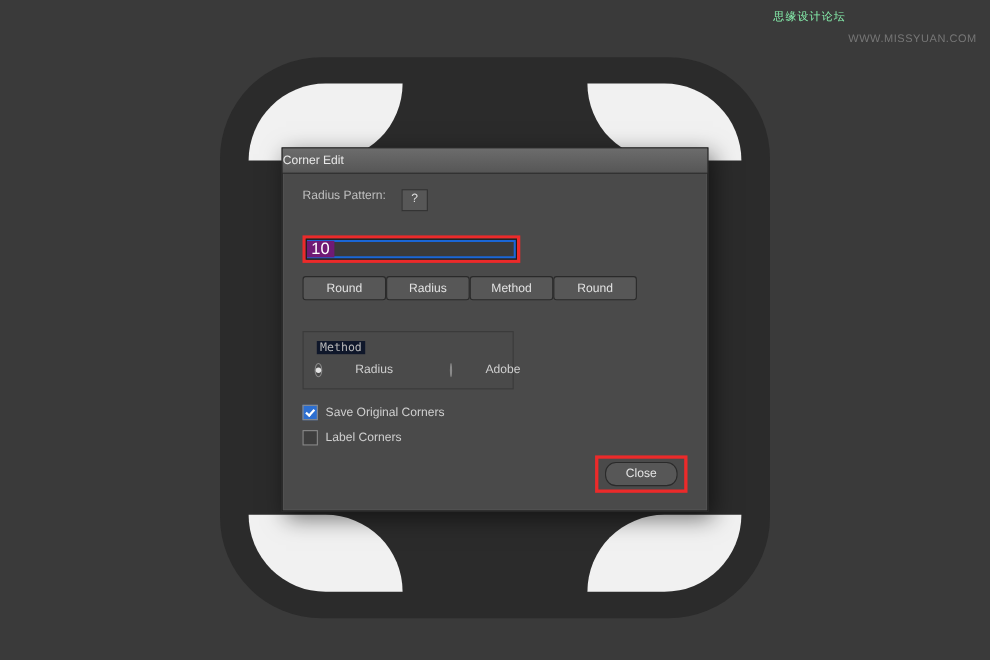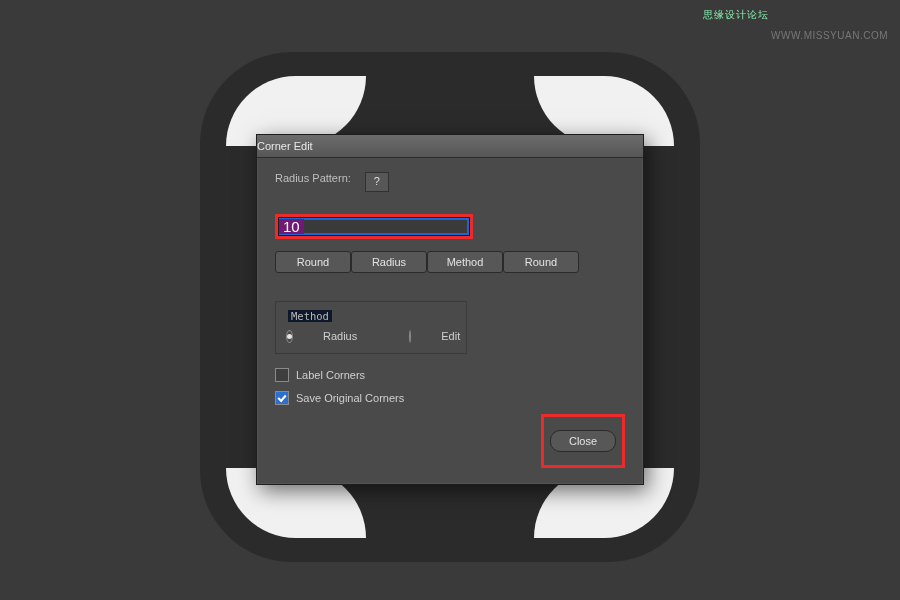--- a/index.html
+++ b/index.html
@@ -74,35 +74,35 @@
         <div class="pill">Round</div>
       </div>
 
       <div class="fieldset">
         <div class="legend">Method</div>
         <div class="radio-row">
           <span class="radio checked"></span>
           <span>Radius</span>
           <span style="width:6px"></span>
           <span class="radio"></span>
-          <span>Edit</span>
+          <span>Adobe</span>
         </div>
       </div>
 
       <div class="chk-row">
+        <span class="chk checked"></span>
+        <span>Save Original Corners</span>
+      </div>
+      <div class="chk-row">
         <span class="chk"></span>
         <span>Label Corners</span>
       </div>
-      <div class="chk-row">
-        <span class="chk checked"></span>
-        <span>Save Original Corners</span>
-      </div>
 
       <div class="footer">
-        <span class="hl-red" style="padding:13px 6px">
+        <span class="hl-red" style="padding:3px 6px">
           <div class="close-btn">Close</div>
         </span>
       </div>
 
     </div>
   </div>
 
 </div>
 
 </body></html>

